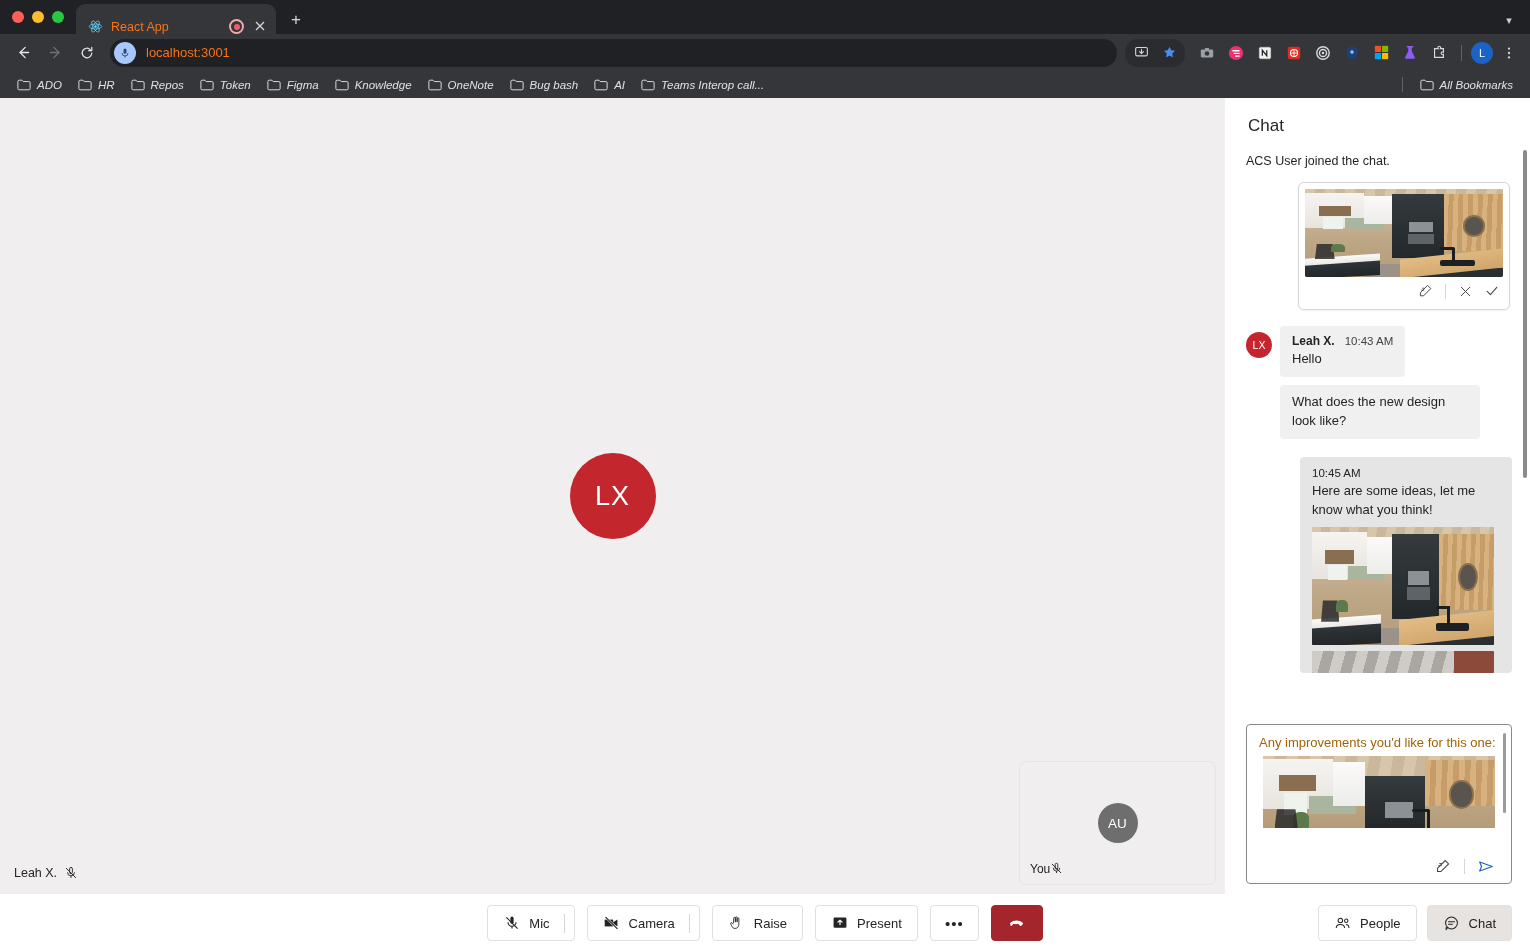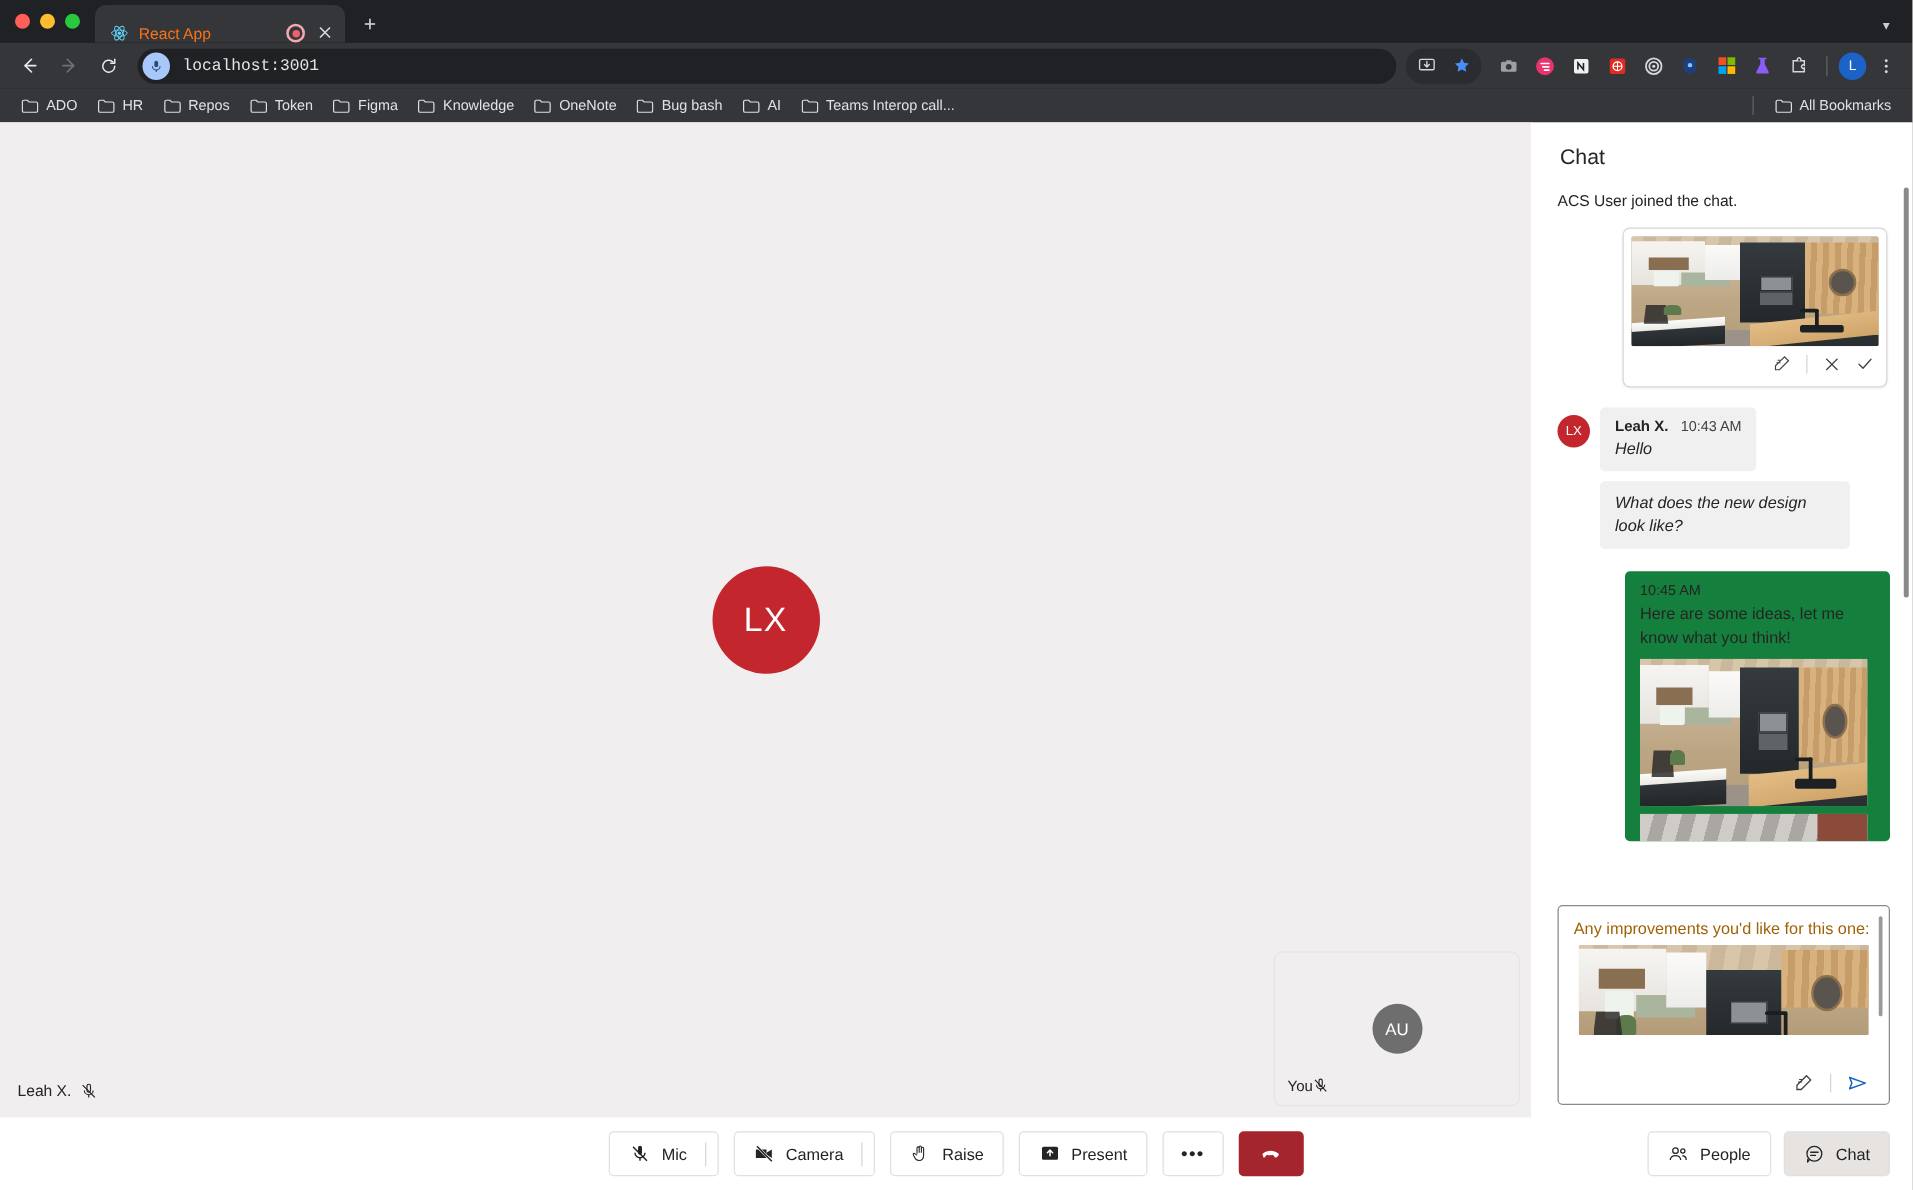--- a/index.html
+++ b/index.html
@@ -35,31 +35,31 @@
   .tab-close { width:16px; height:16px; flex:none; color:#d6d8db; display:flex; align-items:center; justify-content:center; font-size:13px; }
   .newtab { width:28px; height:28px; margin-left:6px; color:#d6d8db; display:flex; align-items:center; justify-content:center; font-size:17px; font-weight:300;}
   .tabstrip-spacer { flex:1; }
   .chev-down { color:#c9ccd1; width:26px; height:28px; display:flex; align-items:center; justify-content:center; margin-right:8px; font-size:11px;}
 
   .toolbar { height:37px; background:#35363a; display:flex; align-items:center; padding: 0 8px; gap:2px; flex:none; }
   .nav-btn { width:30px; height:30px; border-radius:50%; display:flex; align-items:center; justify-content:center; color:#e8eaed; }
   .nav-btn.disabled { color:#6f7276; }
   .omnibox {
     flex:1; height:28px; background:#202124; border-radius:14px; display:flex; align-items:center;
-    gap:10px; padding: 0 12px 0 4px; margin: 4px 6px; color:#e5e5e5; font-size:13px;font-family:Liberation Mono, monospace;
+    gap:10px; padding: 0 12px 0 4px; margin: 4px 6px; color:#f97316; font-size:13px;
   }
   .omnibox-icon { width:22px;height:22px;border-radius:50%;background:#a8c7fa;display:flex;align-items:center;justify-content:center;flex:none;}
   .url { flex:1; white-space:nowrap; overflow:hidden; }
   .tb-actions { display:flex; align-items:center; gap:3px; }
   .tb-ico { width:26px; height:26px; display:flex;align-items:center;justify-content:center; color:#d6d8db; }
   .tb-pill { display:flex; align-items:center; background:#2b2c2f; border-radius:13px; padding:1px 3px; gap:2px; margin-right:6px;}
   .ext-sep { width:1px; height:16px; background:#5f6368; margin:0 6px; }
   .profile { width:22px;height:22px;border-radius:50%;background:#1b63c7;color:#fff;font-size:11px;display:flex;align-items:center;justify-content:center;}
 
-  .bookmarks { height:27px; background:#35363a; display:flex; align-items:center; padding:0 10px; gap:2px; flex:none; font-size:11.5px; color:#dfe1e5; }
+  .bookmarks { height:27px; background:#35363a; display:flex; align-items:center; padding:0 10px; gap:2px; flex:none; font-size:11.5px; color:#dfe1e5;font-style:italic; }
   .bm { display:flex; align-items:center; gap:6px; padding: 3px 7px; border-radius:6px; white-space:nowrap; }
   .bm-spacer { flex:1; }
   .bm-sep { width:1px; height:15px; background:#5f6368; margin:0 8px; }
   .folder-ico { width:14px; height:12px; flex:none; }
 
   
   .app { flex:1; display:flex; flex-direction:column; background:#ffffff; min-height:0; }
   .app-body { flex:1; display:flex; min-height:0; }
 
   .stage { flex:1; position:relative; background:#f0eeee; margin:0; }
@@ -91,25 +91,25 @@
   .card-actions { display:flex; align-items:center; justify-content:flex-end; gap:9px; height:28px; padding-right:3px; }
   .act-ico { width:17px;height:17px;color:#424242;display:flex;align-items:center;justify-content:center;}
   .act-div { width:1px;height:15px;background:#d6d6d6;margin:0 2px;}
 
   .msg-row { display:flex; gap:8px; margin-top:16px; align-items:flex-start; }
   .avatar-sm { width:26px;height:26px;border-radius:50%;background:#c4262e;color:#fff;font-size:10.5px;display:flex;align-items:center;justify-content:center;flex:none;margin-top:6px;}
   .bubble-in { background:#f0f0f0; border-radius:4px; padding:8px 12px 9px 12px; max-width:200px; }
   .msg-meta { display:flex; align-items:baseline; gap:10px; margin-bottom:2px; }
   .msg-author { font-size:12px; font-weight:bold; color:#242424; }
   .msg-time { font-size:11.5px; color:#424242; }
-  .msg-text { font-size:13px; color:#242424; line-height:1.42;font-style:italic; }
+  .msg-text { font-size:13px; color:#242424; line-height:1.42; }
   .bubble-in.follow { margin-left:34px; margin-top:8px; }
 
   .bubble-out {
-    background:#15803d; border-radius:4px; padding:10px 12px 0 12px; margin-left:54px; margin-top:18px;
+    background:#e5e5e5; border-radius:4px; padding:10px 12px 0 12px; margin-left:54px; margin-top:18px;
     max-width:220px; overflow:hidden;
   }
   .out-time { font-size:11.5px; color:#242424; margin-bottom:3px; }
   .out-text { font-size:13px; color:#242424; line-height:1.42; margin-bottom:8px; }
   .out-img { width:182px; height:118px; border-radius:1px; overflow:hidden; margin-bottom:6px; }
   .out-img-2 { width:182px; height:22px; border-radius:1px; overflow:hidden; }
 
   .chat-sb { position:absolute; right:3px; top:52px; width:4px; height:328px; background:#8a8a8a; border-radius:2px; }
 
   .composer-wrap { padding: 8px 18px 10px 20px; flex:none; }

